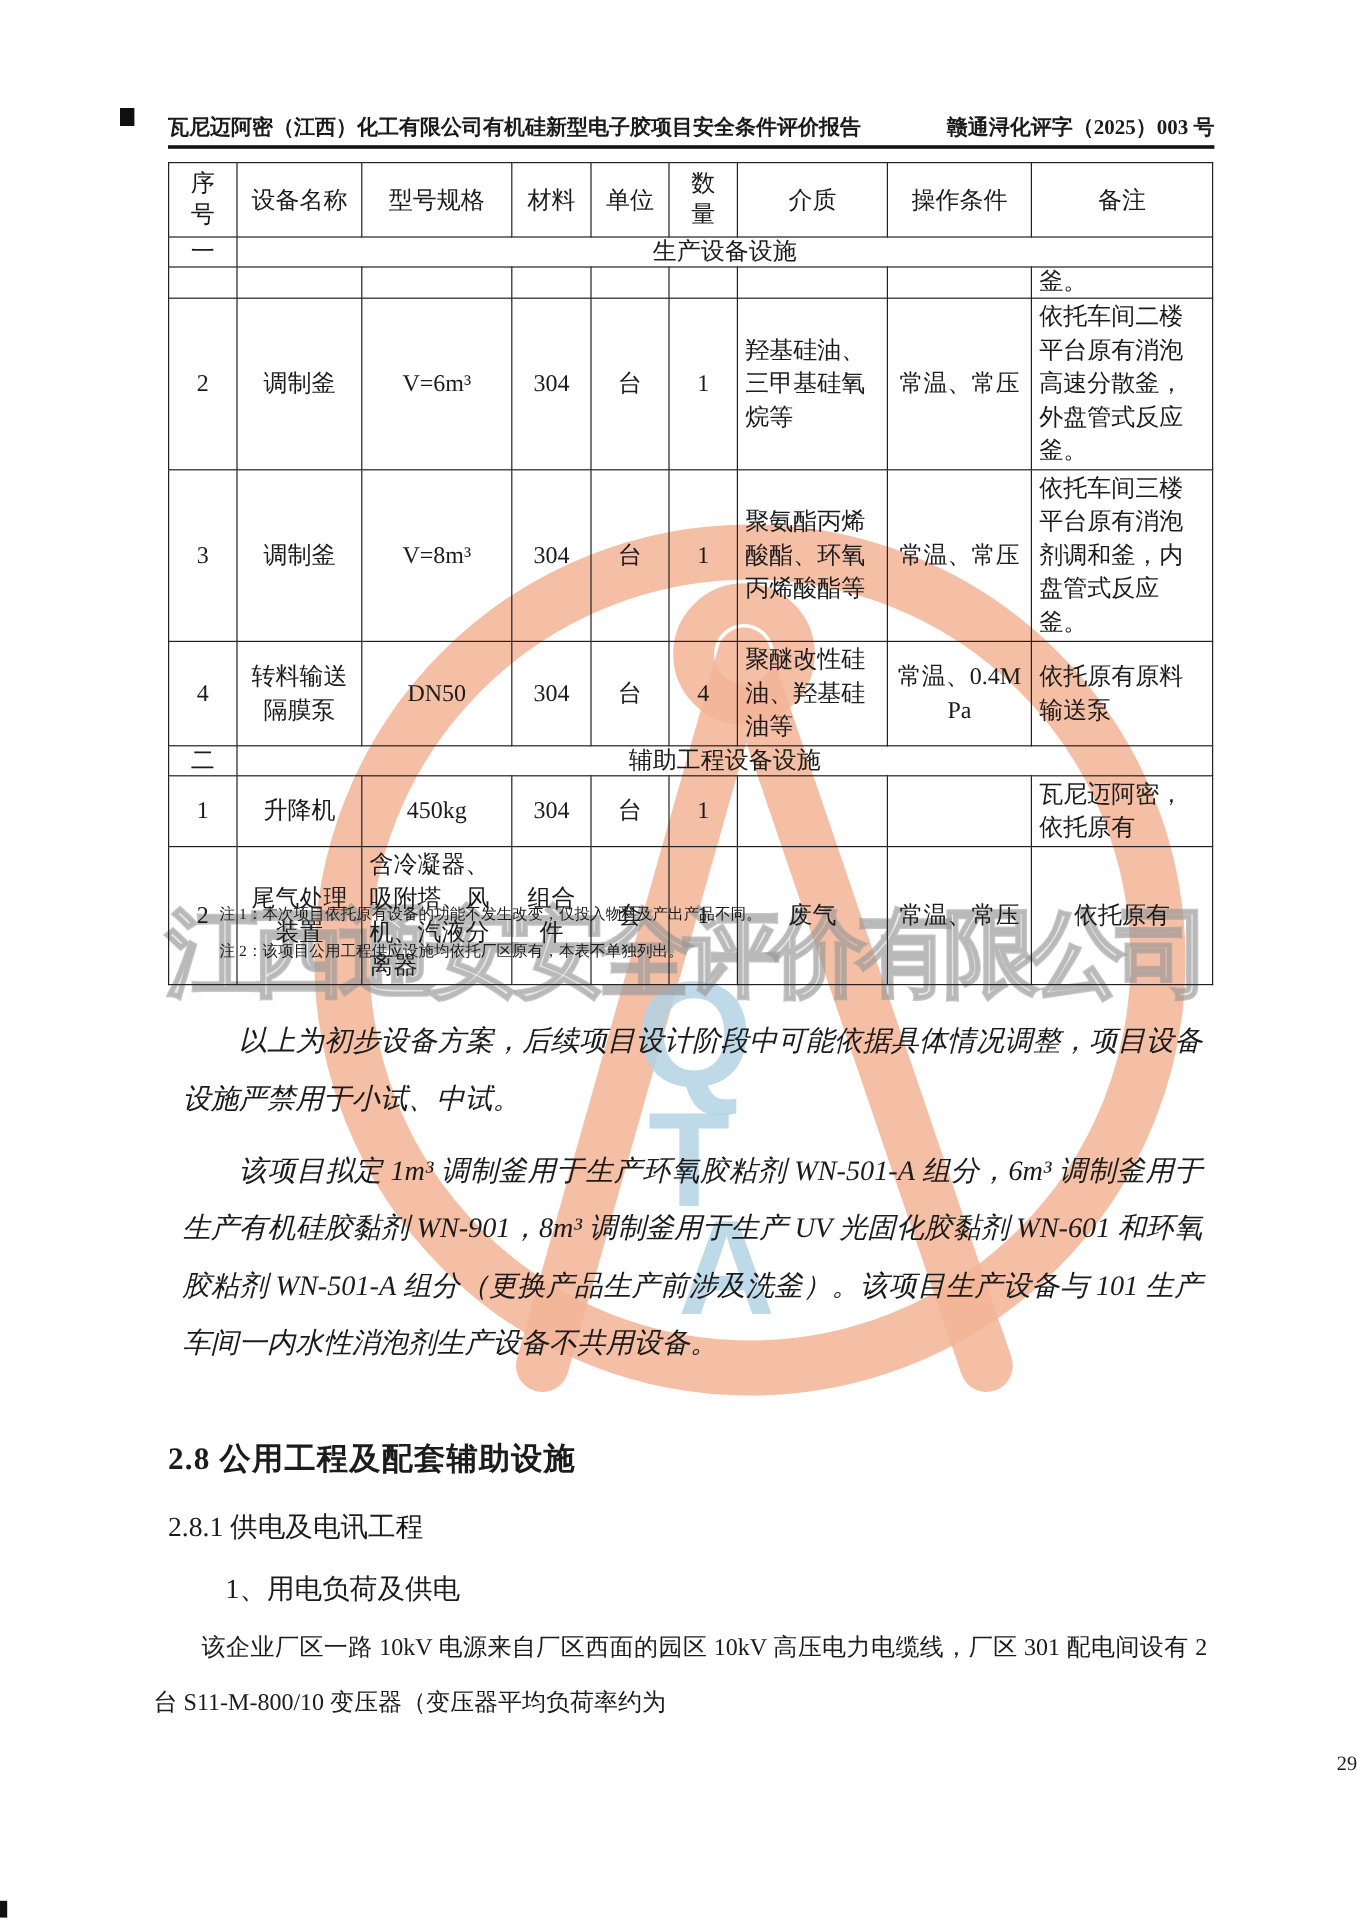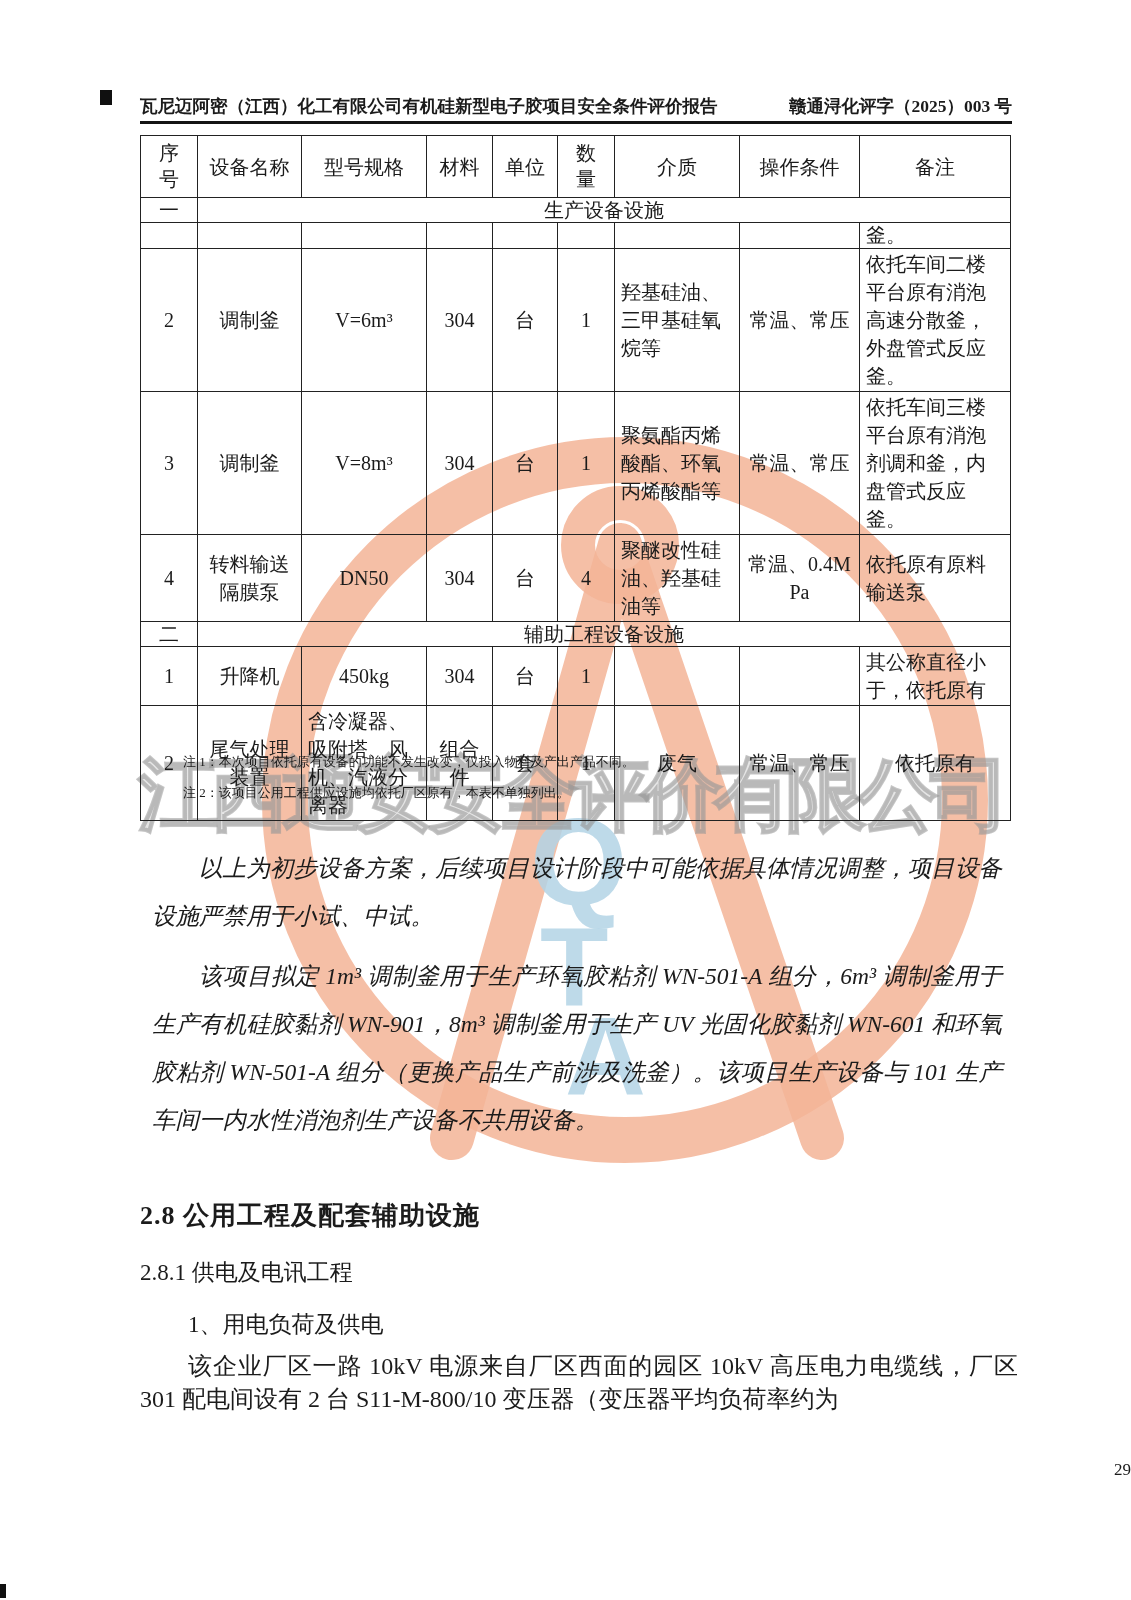--- a/index.html
+++ b/index.html
@@ -44,22 +44,22 @@
   .rh-a2{height:110px;}
   
   .notes{position:absolute;top:746px;left:183px;width:830px;font-size:13px;line-height:31px;}
   .notes div{white-space:nowrap;}
   .bodytext{position:absolute;top:832px;left:140px;width:874px;font-size:23.5px;
             line-height:48px;text-align:justify;}
   .bodytext p{margin:12px;text-indent:2em;font-style:italic;}
   .h28{position:absolute;top:1198px;left:140px;font-size:26px;font-weight:bold;letter-spacing:1px;}
   .h281{position:absolute;top:1257px;left:140px;font-size:23px;}
   .item1{position:absolute;top:1309px;left:188px;font-size:23px;}
-  .p4{position:absolute;top:1350px;left:140px;width:878px;font-size:24px;
-      line-height:33px;text-align:justify;}
+  .p4{position:absolute;top:1350px;left:128px;width:878px;font-size:20px;
+      line-height:46px;text-align:justify;}
   .p4 p{margin:0;text-indent:2em;}
   .pageno{position:absolute;top:1460px;left:0;width:100%;text-align:right;font-size:17px;}
 </style>
 </head>
 <body>
 
 <div class="page">
 
   <svg class="wm-svg" viewBox="0 0 1131 1600">
     <circle cx="625" cy="800" r="340" fill="none" stroke="#f3b496" stroke-width="46" opacity="0.85"></circle>
@@ -158,21 +158,21 @@
     </tr>
     <tr class="rh-a1">
       <td>1</td>
       <td>升降机</td>
       <td>450kg</td>
       <td>304</td>
       <td>台</td>
       <td>1</td>
       <td></td>
       <td></td>
-      <td class="l">其公称直径小于，依托原有</td>
+      <td class="l">瓦尼迈阿密，依托原有</td>
     </tr>
     <tr class="rh-a2">
       <td>2</td>
       <td>尾气处理装置</td>
       <td class="l">含冷凝器、吸附塔、风机、汽液分离器</td>
       <td>组合件</td>
       <td>套</td>
       <td>1</td>
       <td>废气</td>
       <td>常温、常压</td>

